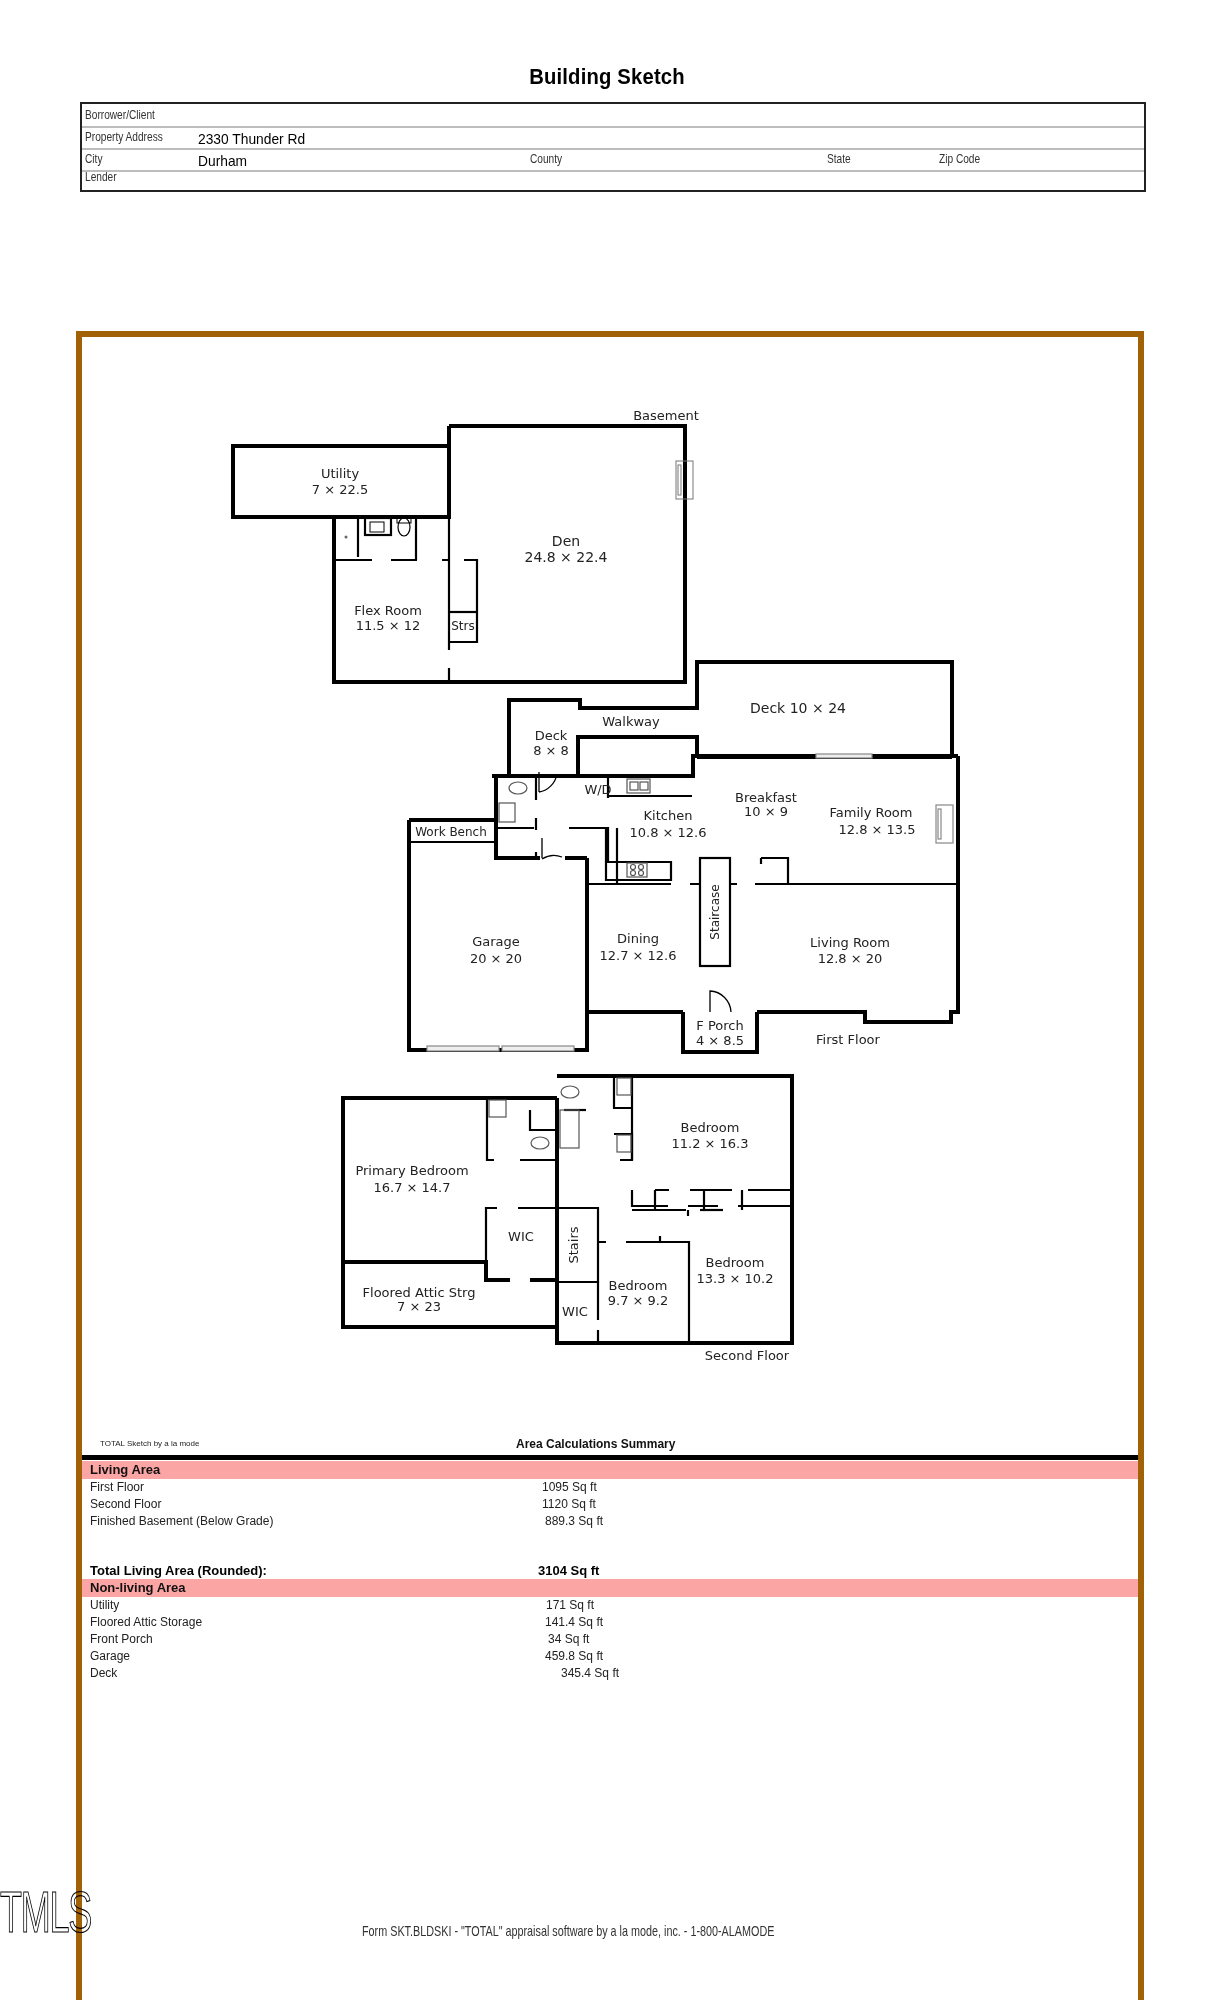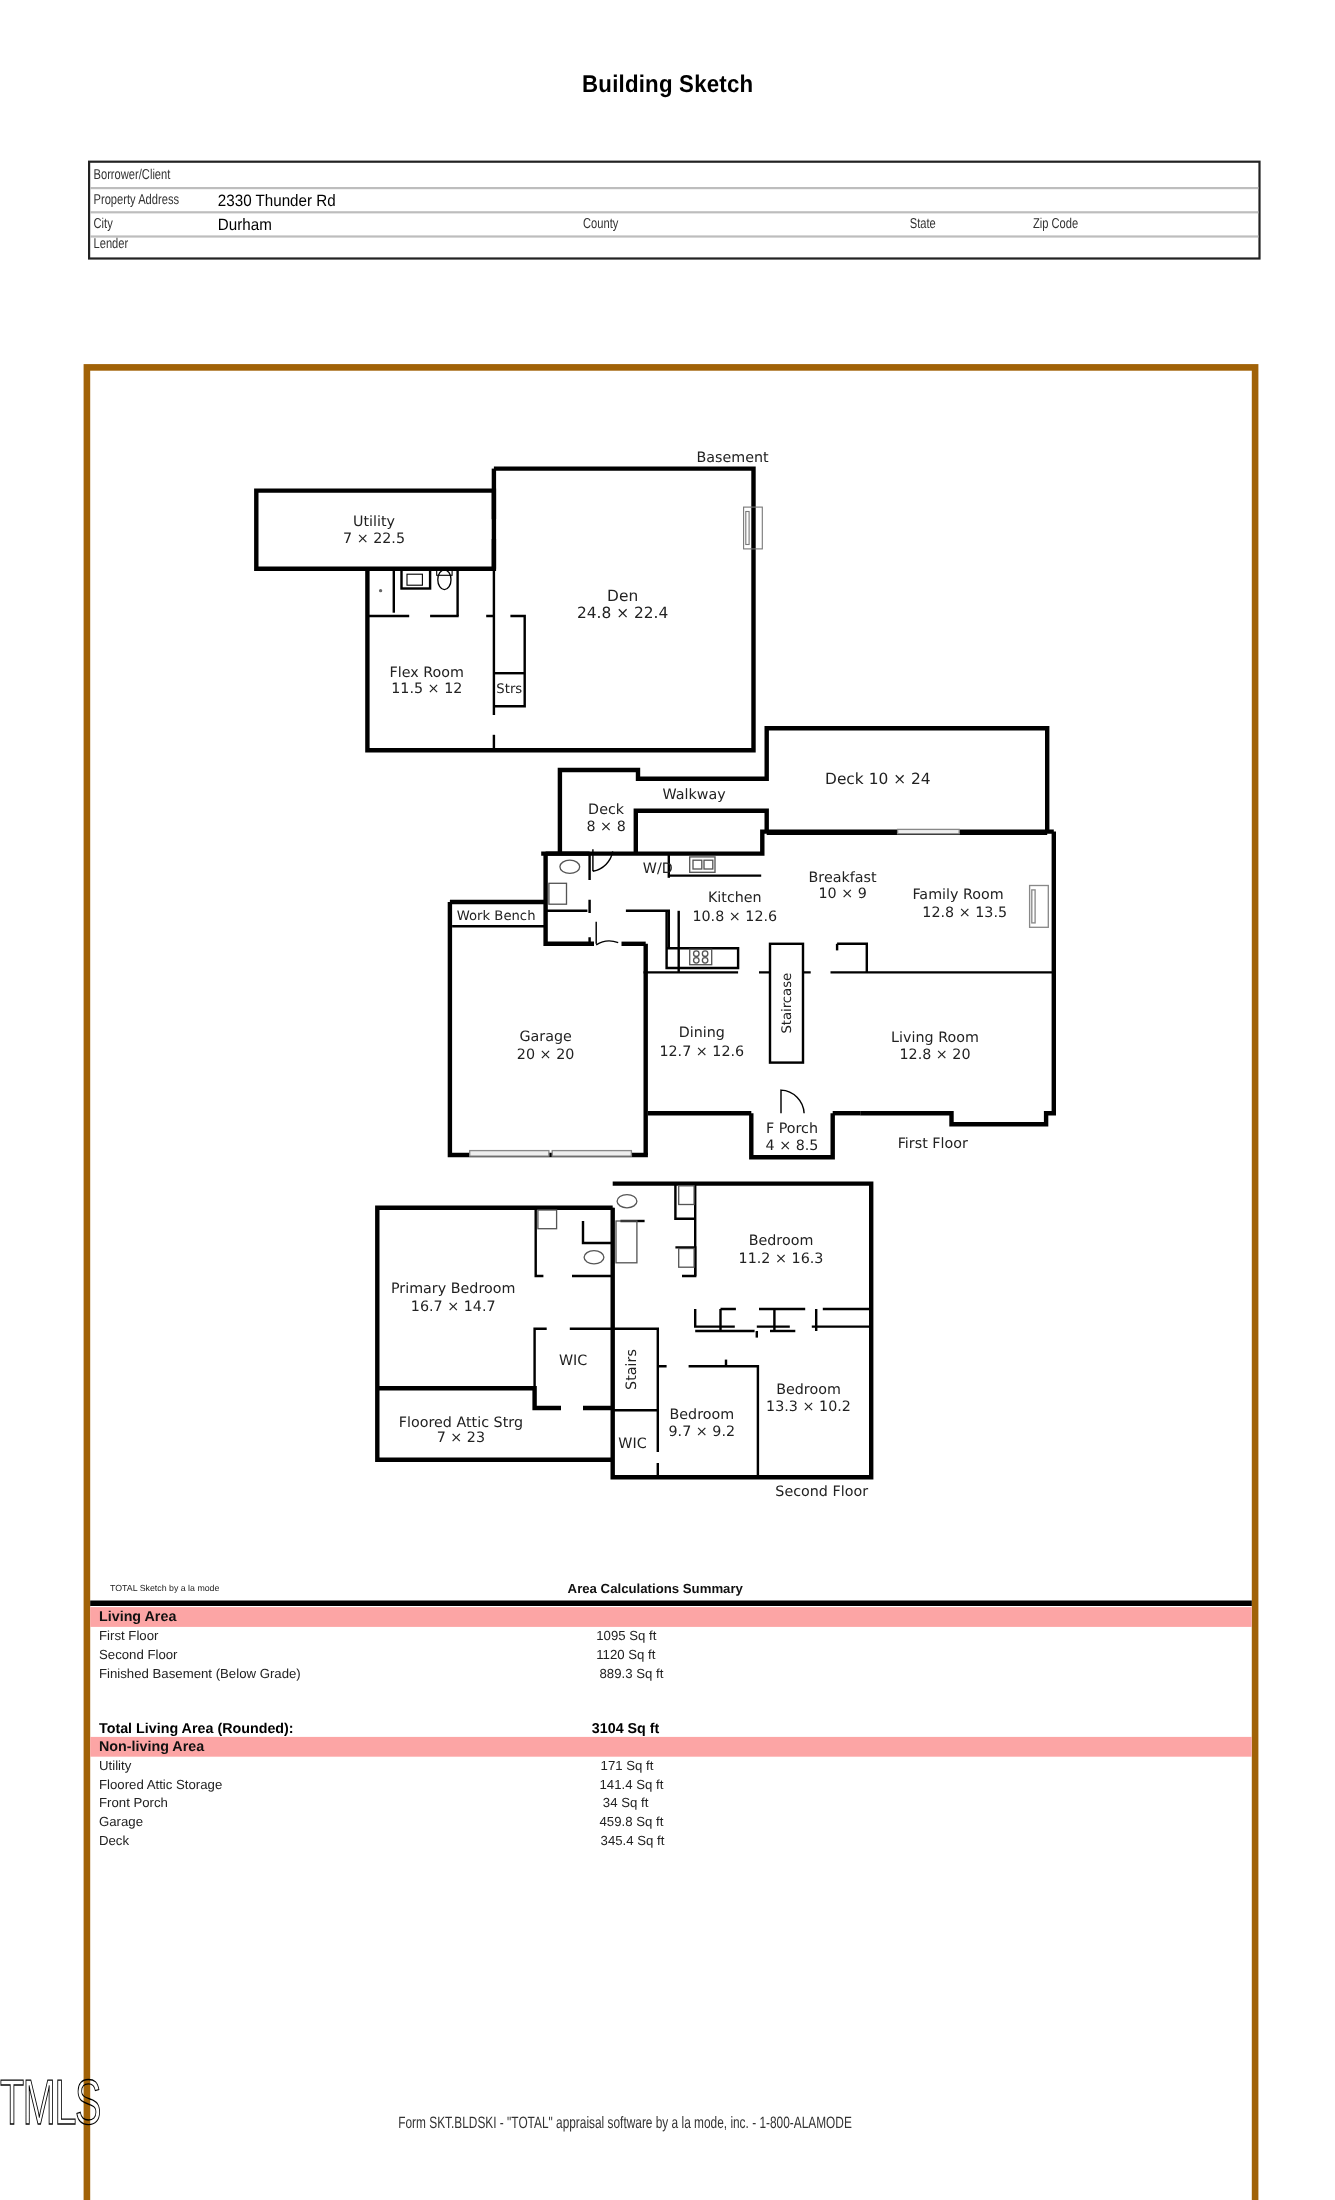--- a/index.html
+++ b/index.html
@@ -1,20 +1,20 @@
 <!DOCTYPE html>
 <html><head>
 <meta charset="utf-8">
 <style>
   html, body { margin: 0; padding: 0; background: #ffffff; }
   body { width: 1214px; height: 2000px; position: relative; overflow: hidden; font-family: "Liberation Sans", sans-serif; color: #000; }
 
   .title { position: absolute; left: 0; width: 1214px; top: 64px; text-align: center; font-family: "Liberation Sans", sans-serif; font-weight: bold; font-size: 22px; letter-spacing: 0.2px; transform: scaleX(0.92); }
 
-  .hdr { position: absolute; left: 80px; top: 102px; width: 1066px; height: 90px; border: 2px solid #222; box-sizing: border-box; margin-top: 44px; }
+  .hdr { position: absolute; left: 80px; top: 102px; width: 1066px; height: 90px; border: 2px solid #222; box-sizing: border-box; }
   .hdr-row { position: absolute; left: 0; right: 0; height: 22px; border-bottom: 2px solid #bdbdbd; }
   .hdr-row:last-child { border-bottom: none; }
   .hlabel { position: absolute; top: 3px; font-family: "Liberation Sans Narrow", "Liberation Sans", sans-serif; font-size: 13px; color: #333; transform-origin: left; transform: scaleX(0.78); white-space: nowrap; }
   .hvalue { position: absolute; top: 4px; font-size: 15px; color: #000; transform-origin: left; transform: scaleX(0.92); white-space: nowrap; }
 
   .frame { position: absolute; left: 76px; top: 331px; width: 1068px; height: 1752px; border: 6px solid #a16207; box-sizing: border-box; }
   .frame-divider { position: absolute; left: 0; right: 0; top: 1118px; height: 5px; background: #000; }
 
   .plan { position: absolute; left: 0; top: 0; }
 
@@ -99,21 +99,21 @@
     <div class="acs-row">
         <span class="acs-label">Front Porch</span>
         <span class="acs-val" style="left:466px;">34 Sq ft</span>
       </div>
     <div class="acs-row">
         <span class="acs-label">Garage</span>
         <span class="acs-val" style="left:463px;">459.8 Sq ft</span>
       </div>
     <div class="acs-row">
         <span class="acs-label">Deck</span>
-        <span class="acs-val" style="left:464px;">345.4 Sq ft</span>
+        <span class="acs-val" style="left:479px;">345.4 Sq ft</span>
       </div>
   </div>
 </div>
 
 <svg class="plan" width="1214" height="1440" viewBox="0 0 1214 1440" style="position:absolute;left:0;top:0;">
   <g fill="none" stroke="#000" stroke-width="4" stroke-linejoin="miter">
 
     <g>
 
       <path d="M233,446 H449 V517 H233 Z"></path>

